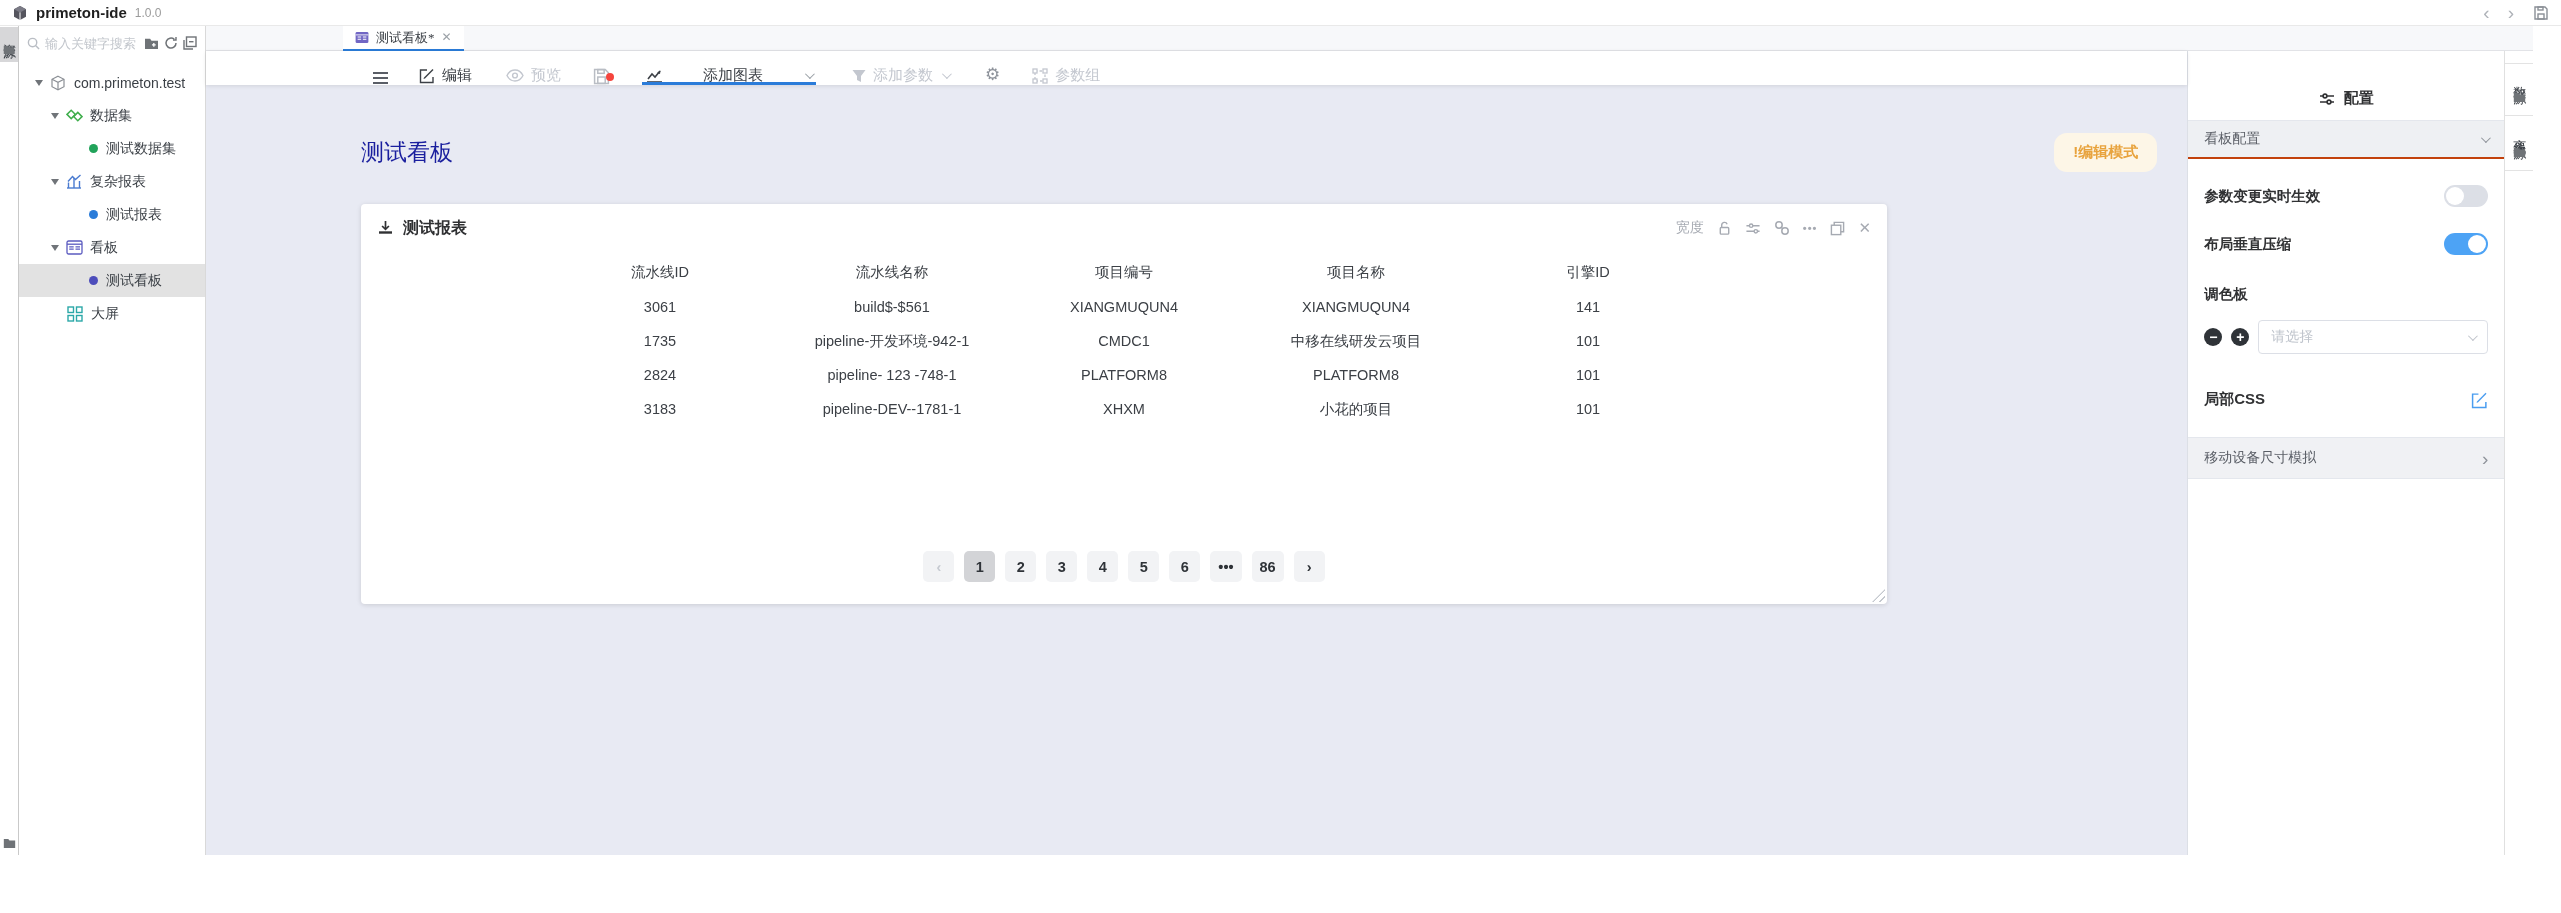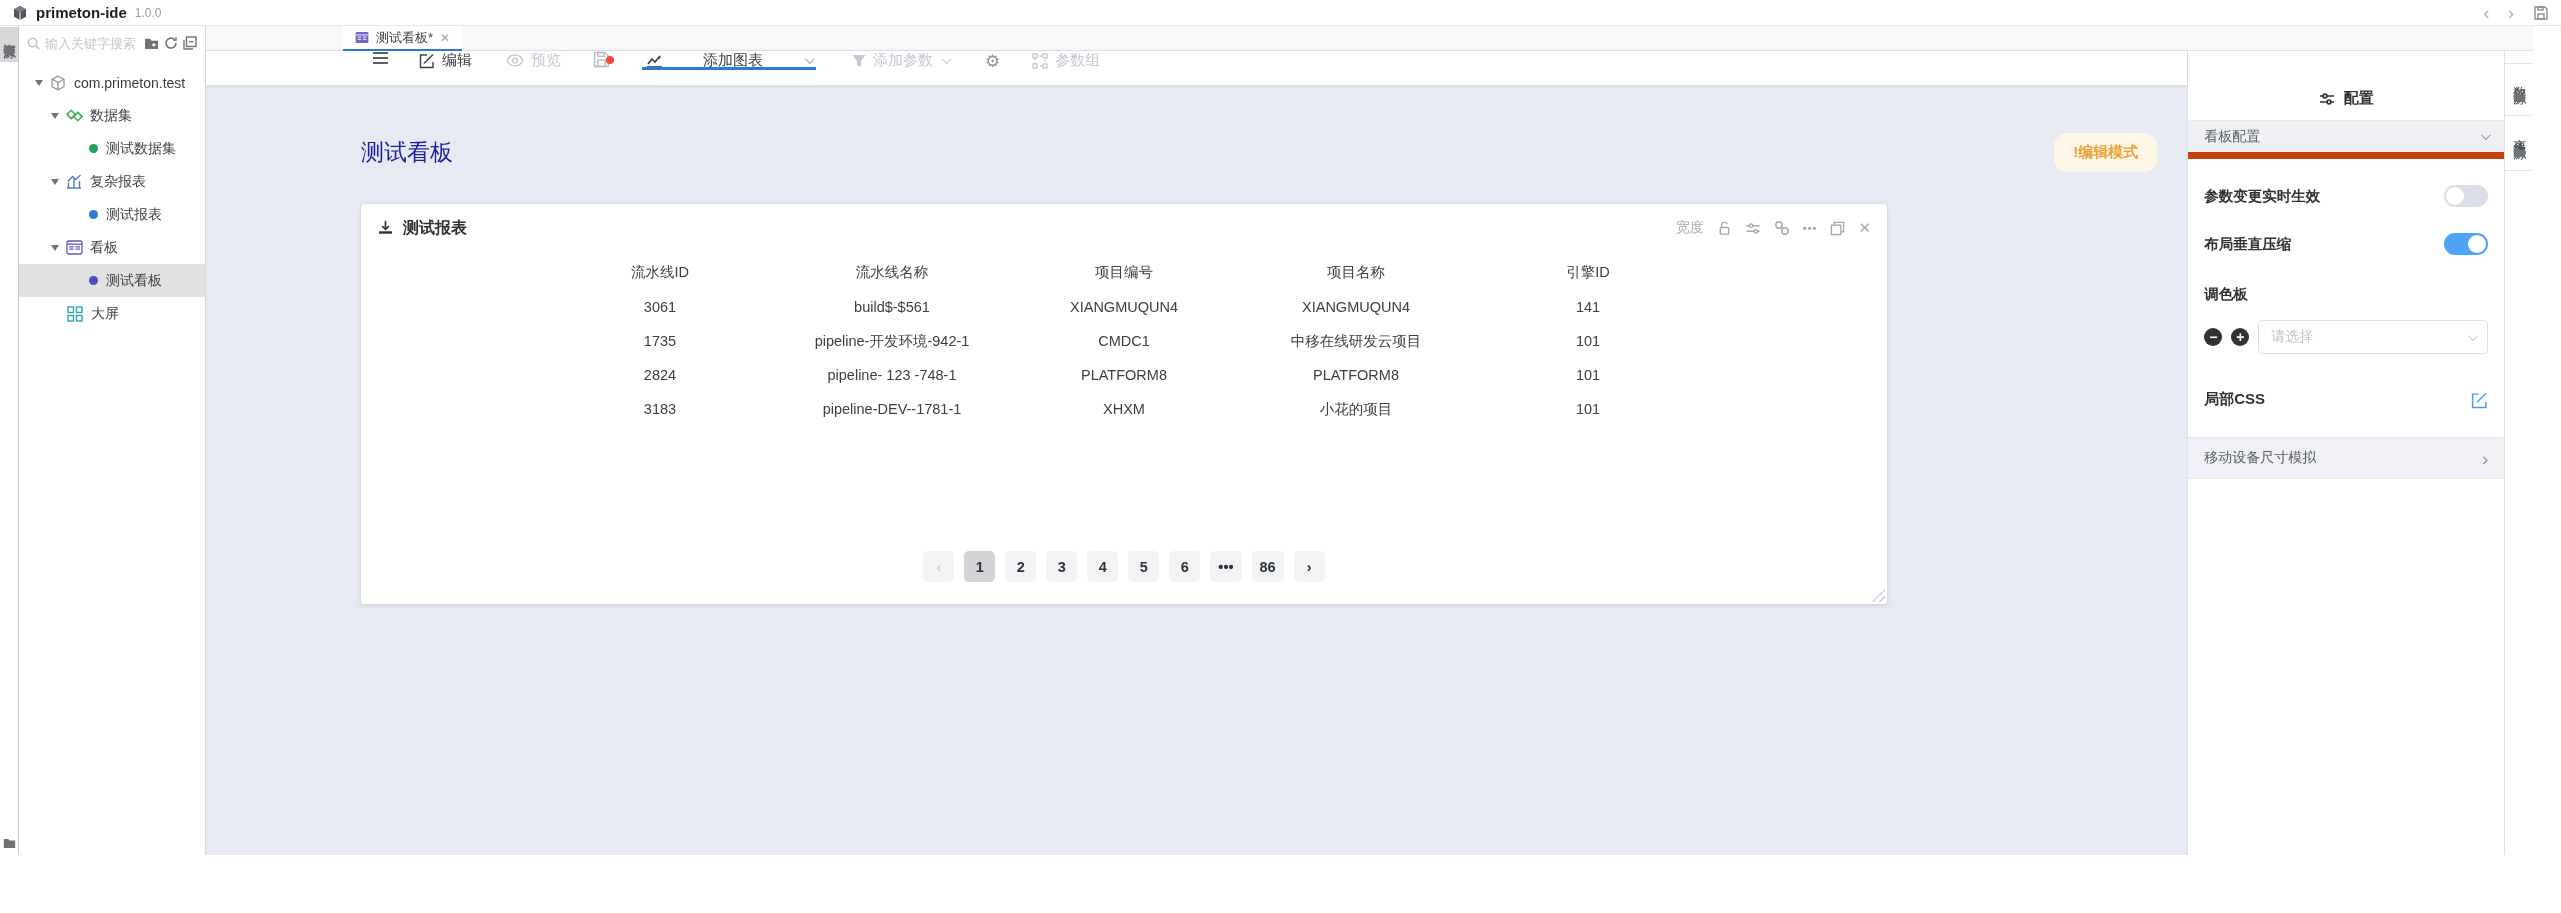--- a/index.html
+++ b/index.html
@@ -39,30 +39,30 @@
   .tree-row.selected { background:#e2e2e2; }
   .tree-arrow { width:0; height:0; border-left:4.5px solid transparent;
     border-right:4.5px solid transparent; border-top:6px solid #707479;
     margin-right:7px; flex:none; }
   .tree-ico { width:18px; height:16px; margin-right:6px; flex:none; display:inline-flex; align-items:center; }
   .dot { width:9px; height:9px; border-radius:50%; margin-right:8px; flex:none; }
 
   
   .main-col { width:2327px; display:flex; flex-direction:column; min-width:0; }
   .tabstrip { height:25px; background:#f7f8fa; border-bottom:1px solid #e2e3e7;
-    display:flex; align-items:stretch; padding-left:137px; }
+    display:flex; align-items:stretch; padding-left:137px;font-family:Liberation Serif, serif; }
   .tab { background:#fff; display:flex; align-items:center; gap:7px; padding:0 12px;
     font-size:13px; color:#3a3f45; border-bottom:2px solid #2b7cd9; margin-bottom:-1px; }
   .tab-close { color:#9aa0a6; font-size:12px; }
 
   .main-row { flex:1; display:flex; min-height:0; }
   .editor-col { width:2006px; display:flex; flex-direction:column; }
 
   
-  .toolbar { height:34px; background:#fff; display:flex; align-items:flex-start;
+  .toolbar { height:34px; background:#fff; display:flex; align-items:flex-end;
     box-shadow:0 1px 4px rgba(0,0,0,.10); position:relative; z-index:2; }
   .tool { display:flex; align-items:center; gap:7px; font-size:15px; position:relative; }
   .tool.dark { color:#3c4046; }
   .tool.dim  { color:#c3c7cf; }
   .tool.mid  { color:#8e939b; }
   .t-burger { margin-left:166px; }
   .t-edit { margin-left:30px; }
   .t-preview { margin-left:34px; }
   .t-save { margin-left:32px; }
   .t-save::after { content:""; position:absolute; top:5px; right:-4px; width:8px; height:8px;
@@ -106,21 +106,21 @@
   .resize-handle { position:absolute; right:2px; bottom:2px; width:13px; height:13px;
     background:repeating-linear-gradient(135deg,#c4c8ce 0 1.5px,transparent 1.5px 4.5px);
     clip-path:polygon(100% 0,100% 100%,0 100%); }
 
   
   .config-panel { width:321px; background:#fff; border-left:1px solid #dcdfe6;
     display:flex; flex-direction:column; font-size:14px; }
   .panel-header { height:44px; margin-top:26px; display:flex; align-items:center;
     justify-content:center; gap:9px; font-size:15px; font-weight:bold; color:#303133;
     border-bottom:1px solid #e4e7ed; }
-  .panel-section { height:38px; background:#eef0f3; border-bottom:7px solid #c2410c;
+  .panel-section { height:38px; background:#eef0f3; border-bottom:2px solid #c2410c;
     display:flex; align-items:center; justify-content:space-between; padding:0 16px;
     color:#5a5e66; }
   .panel-section .chev, .mobile-row .pr-chev { color:#8f949b; }
   .panel-body { padding:0 16px; }
   .panel-row { display:flex; align-items:center; justify-content:space-between; margin-top:26px; }
   .panel-label { font-weight:bold; font-size:14.5px; color:#303133; }
   .toggle { width:44px; height:22px; border-radius:11px; background:#dcdfe6; position:relative; flex:none; }
   .toggle::after { content:""; position:absolute; top:2px; left:2px; width:18px; height:18px;
     border-radius:50%; background:#fff; }
   .toggle.on { background:#4da3f5; }

